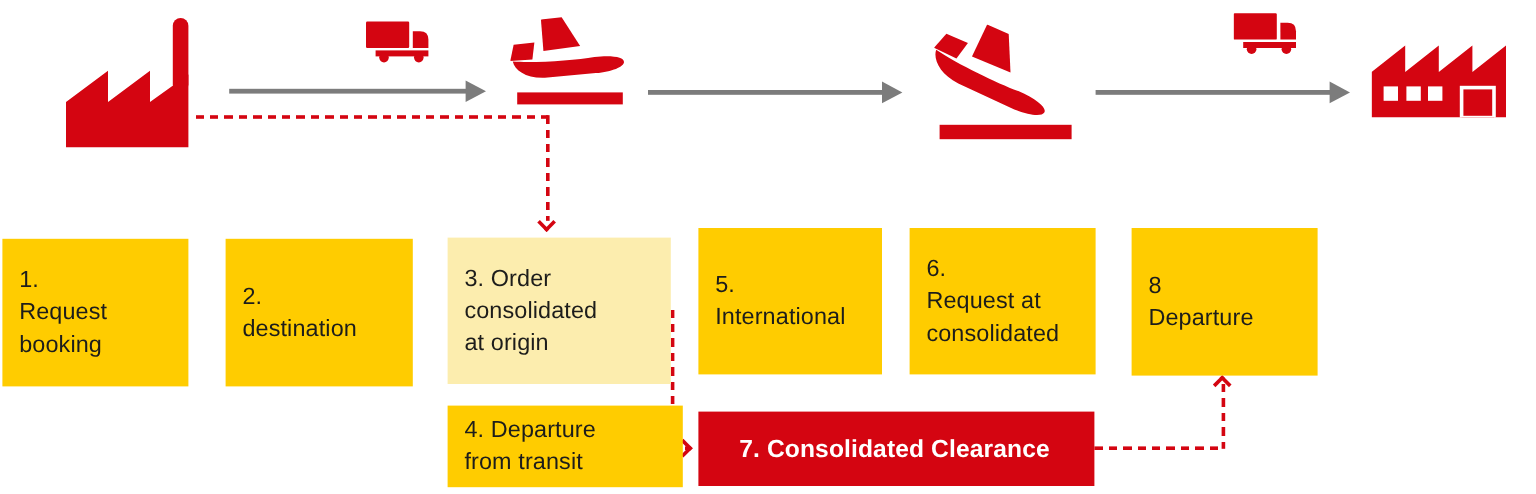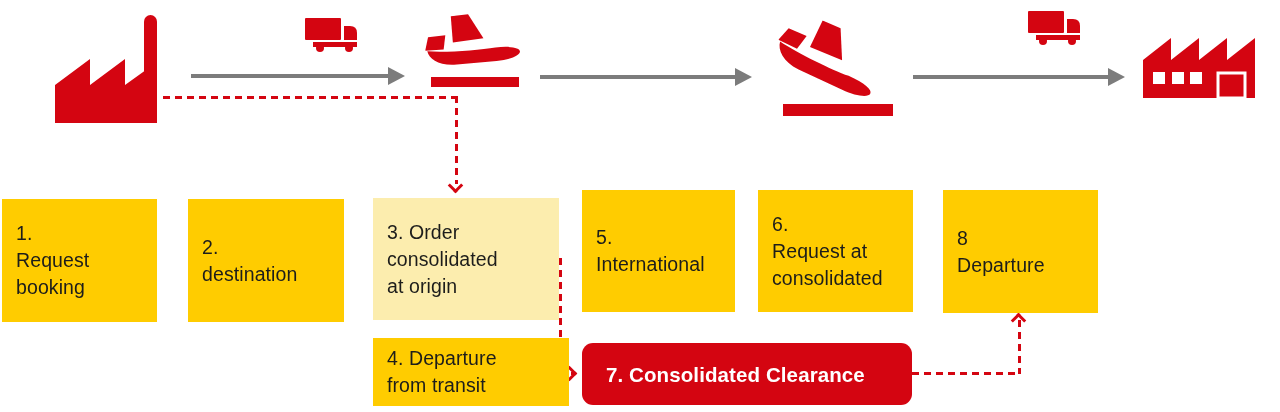--- a/index.html
+++ b/index.html
@@ -28,22 +28,21 @@
     color:var(--text-black);
     letter-spacing:.1px;
   }
   .box.yellow{background:var(--brand-yellow);}
   .box.cream{background:var(--pale-yellow);}
   .box.red{
     background:var(--brand-red);
     color:var(--white);
     font-weight:bold;
     font-size:20.5px;
-    padding-left:24px;
-    border-radius:11px;
+    padding-left:34px;
   }
   
   .garrow{position:absolute;height:4px;background:var(--arrow-gray);}
   .garrow::after{
     content:"";position:absolute;right:-16px;top:-7px;
     width:0;height:0;
     border-left:17px solid var(--arrow-gray);
     border-top:9px solid transparent;
     border-bottom:9px solid transparent;
   }

